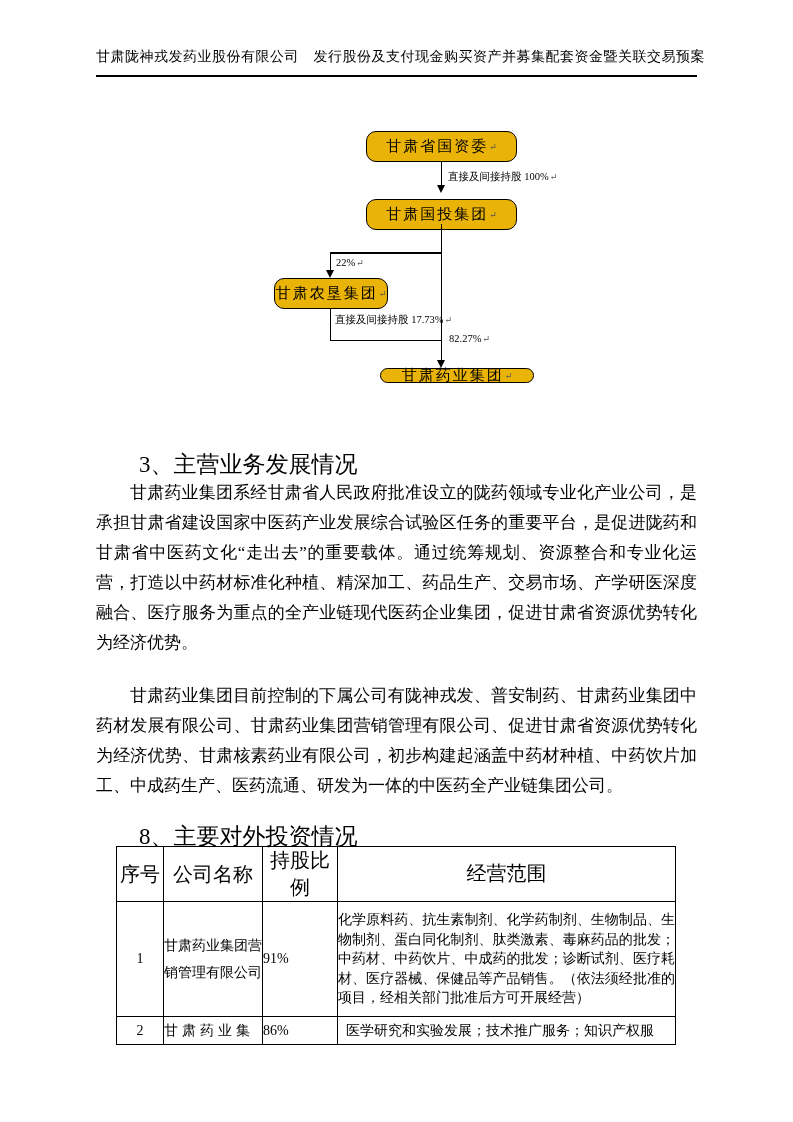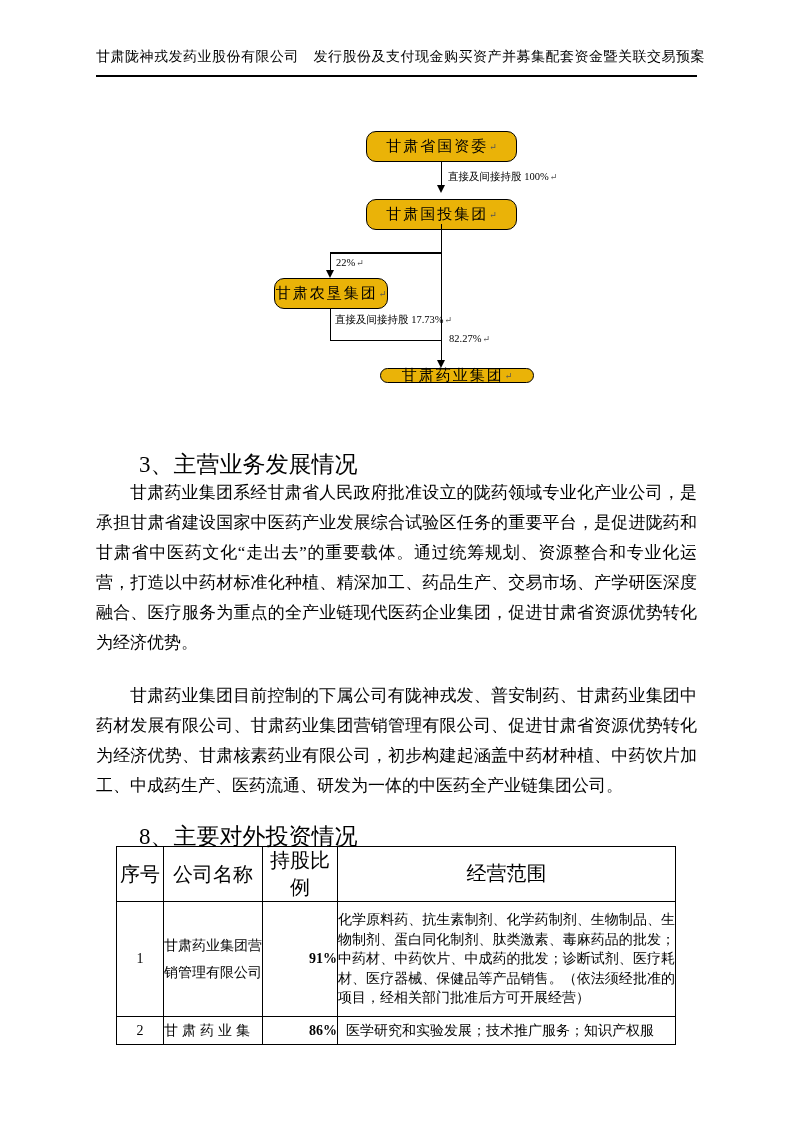--- a/index.html
+++ b/index.html
@@ -52,21 +52,21 @@
     border-collapse:collapse;table-layout:fixed;
     font-size:14px;
   }
   .inv-table td,.inv-table th{
     border:1.5px solid #000;box-sizing:border-box;
     padding:0;vertical-align:middle;
   }
   .inv-table th{font-size:20px;font-weight:normal;height:30px;text-align:center;}
   .col-no{width:47px;text-align:center;}
   .col-company{width:99px;padding:0 12px;line-height:27px;}
-  .col-ratio{width:75px;text-align:right;font-weight:bold;}
+  .col-ratio{width:75px;text-align:left;}
   .col-scope{
     width:338px;text-align:justify;
     line-height:19.5px;padding:3px 8px;vertical-align:top;
   }
   .row1{height:115px;}
   .row2{height:22px;overflow:hidden;}
   .row2 .col-scope{vertical-align:middle;padding:0 8px;white-space:nowrap;overflow:hidden;}
   .row2 .col-company{letter-spacing:4px;padding:0;}
   
   .page-number{

